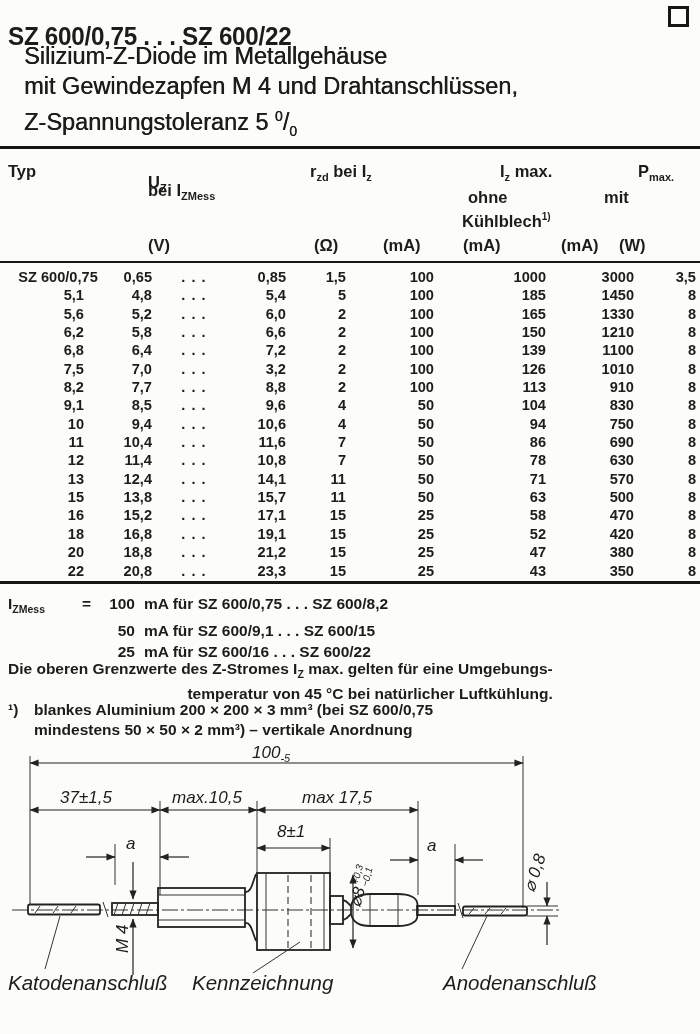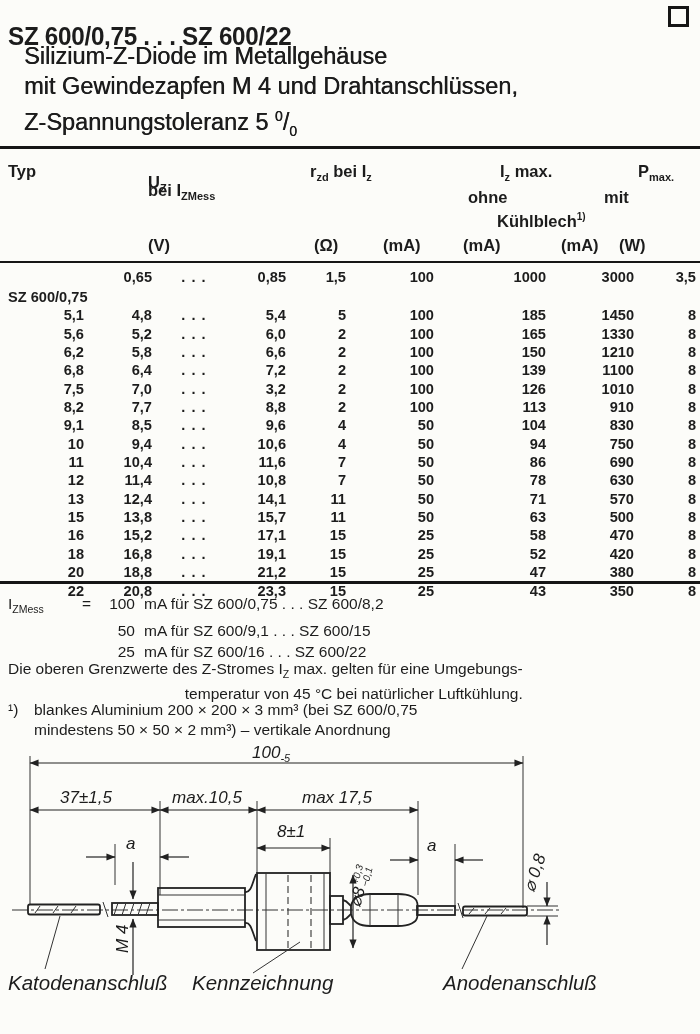--- a/index.html
+++ b/index.html
@@ -18,23 +18,23 @@
   
   .th{position:absolute;font-size:16.5px;font-weight:700;white-space:nowrap;}
   .th sub{font-size:11px;} .th sup{font-size:10px;}
   
   .tbody{top:268px;left:8px;display:grid;
          grid-template-columns:100px 44px 84px 50px 60px 88px 112px 88px 62px;
          font-size:14.6px;font-weight:700;line-height:18.35px;}
   .tbody .c{text-align:right;white-space:nowrap;}
   .tbody .c3{text-align:center;letter-spacing:1px;}
   .tbody .c1{padding-right:24px;}
-  .tbody .c1.typfull{text-align:left;padding-right:0;margin-top:20px;}
-  
-  .fnblock{font-size:15.5px;font-weight:400;white-space:nowrap;}
+  .tbody .c1.typfull{text-align:center;padding-right:0;}
+  
+  .fnblock{font-size:15.5px;font-weight:700;white-space:nowrap;}
   .fnblock sub{font-size:10.5px;}
   .izrow{display:grid;grid-template-columns:74px 24px 34px auto;line-height:21px;}
   .izrow .ma{text-align:right;padding-right:5px;}
   .izrow .rest{padding-left:4px;}
   .note{line-height:20px;text-align:right;}
   .fn1{display:grid;grid-template-columns:26px auto;line-height:20px;}
   
   svg{position:absolute;top:745px;left:0;}
   .ln{stroke:#222;stroke-width:1.2;fill:none;}
   .body-ln{stroke:#222;stroke-width:1.8;fill:none;}
@@ -65,21 +65,21 @@
     <span class="th" style="top:162px;left:8px;">Typ</span>
     <span class="th" style="top:173px;left:148px;"><span>U</span><sub>Z</sub></span>
     <span class="th" style="top:181px;left:148px;"><span>bei I</span><sub>ZMess</sub></span>
     <span class="th" style="top:236px;left:148px;">(V)</span>
     <span class="th" style="top:162px;left:310px;"><span>r</span><sub>zd</sub><span> bei I</span><sub>z</sub></span>
     <span class="th" style="top:236px;left:314px;">(Ω)</span>
     <span class="th" style="top:236px;left:383px;">(mA)</span>
     <span class="th" style="top:162px;left:500px;"><span>I</span><sub>z</sub><span> max.</span></span>
     <span class="th" style="top:188px;left:468px;">ohne</span>
     <span class="th" style="top:188px;left:572px;margin-left:32px;">mit</span>
-    <span class="th" style="top:211px;left:497px;"><span>Kühlblech</span><sup>1)</sup></span>
+    <span class="th" style="top:211px;left:462px;"><span>Kühlblech</span><sup>1)</sup></span>
     <span class="th" style="top:236px;left:463px;">(mA)</span>
     <span class="th" style="top:236px;left:561px;">(mA)</span>
     <span class="th" style="top:162px;left:638px;"><span>P</span><sub>max.</sub></span>
     <span class="th" style="top:236px;left:619px;">(W)</span>
   </div>
 
   <div class="rule" style="top:261px;height:2px;"></div>
 
   <div class="abs tbody">
       <div class="c c1 typfull">SZ 600/0,75</div>

